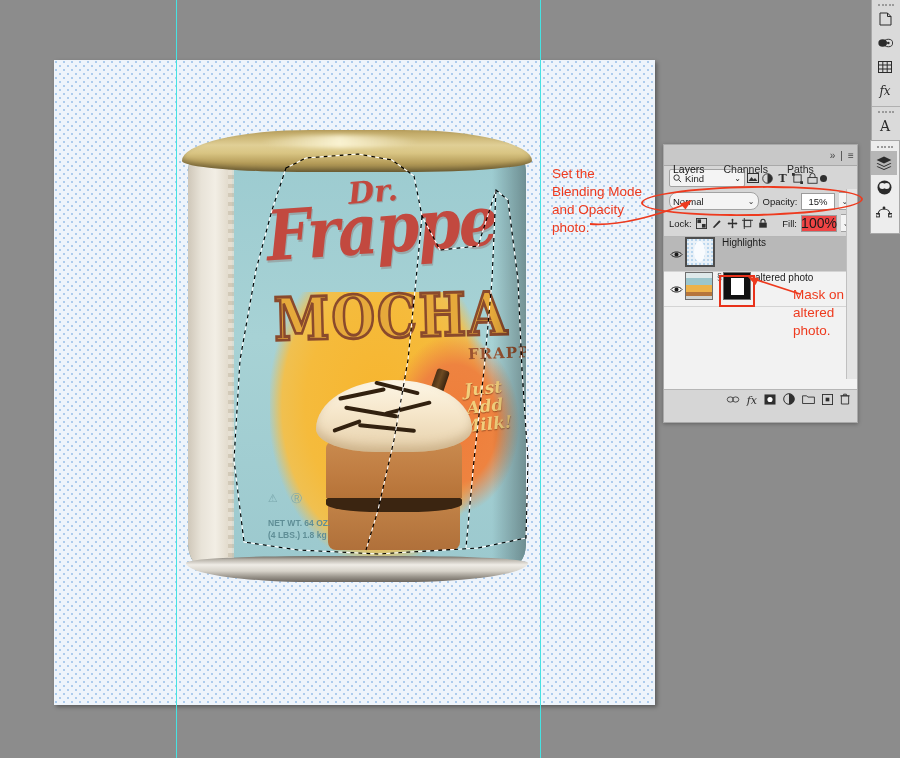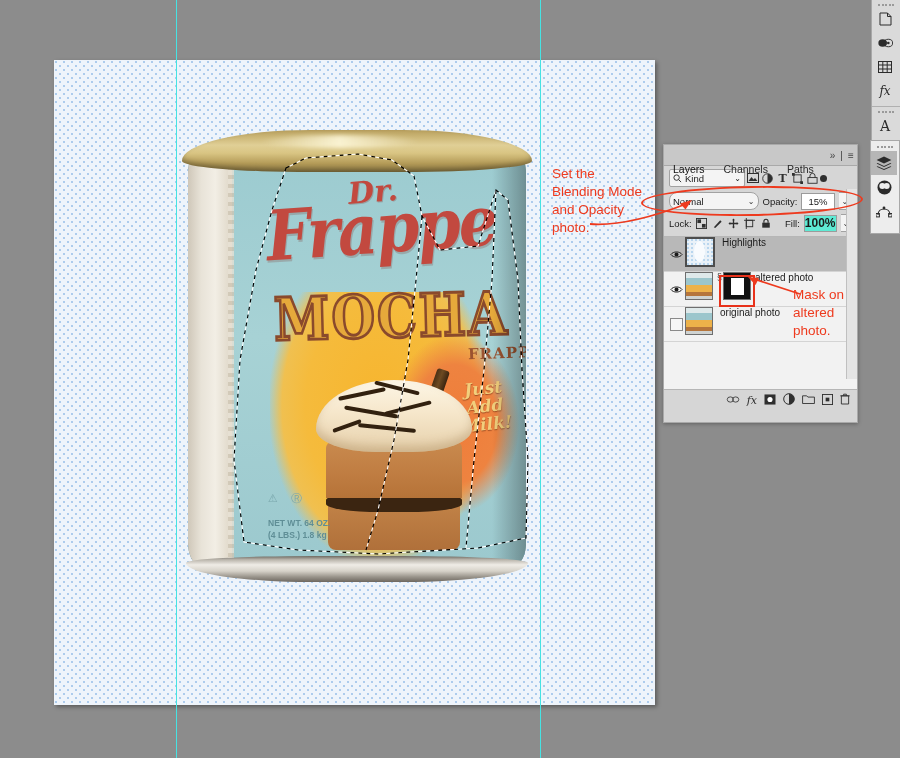--- a/index.html
+++ b/index.html
@@ -191,22 +191,22 @@
   .selbox{display:flex;align-items:center;height:16px;background:#f4f4f4;border:1px solid #a2a2a2;
           border-radius:8px;font-size:9.5px;padding:0 3px;}
   .selbox .cv{margin-left:auto;padding-left:4px;font-size:8px;color:#333;}
   .blendsel{width:86px;}
   .opacval{width:33px;height:15px;background:#fff;border:1px solid #9b9b9b;font-size:9.5px;
            display:flex;align-items:center;justify-content:center;}
   .caretbtn{width:13px;height:16px;background:#f4f4f4;border:1px solid #a2a2a2;border-left:none;
             display:flex;align-items:center;justify-content:center;font-size:8px;color:#333;}
 
   .lockrow{display:flex;align-items:center;gap:4px;padding:1px 5px 4px;font-size:9.5px;}
-  .fillval{width:34px;height:15px;background:#5eead4;border:1px solid #9b9b9b;font-size:12px;
-           display:flex;align-items:center;justify-content:center;font-weight:bold;}
+  .fillval{width:34px;height:15px;background:#ef4444;border:1px solid #9b9b9b;font-size:14px;
+           display:flex;align-items:center;justify-content:center;}
 
   .layerlist{background:#f2f2f2;border-top:1px solid #b6b6b6;border-bottom:1px solid #b6b6b6;
              height:152px;overflow:hidden;position:relative;}
   .lrow{display:flex;align-items:flex-start;height:34px;border-bottom:1px solid #d4d4d4;padding:0 3px;position:relative;}
   .lrow.sel{background:#b8b8b8;}
   .eye{width:18px;height:34px;display:flex;align-items:center;justify-content:center;}
   .eyebox{width:11px;height:11px;border:1px solid #8a8a8a;background:#f6f6f6;}
   .thumb{width:26px;height:26px;border:1px solid #6e6e6e;background:#fff;margin-right:3px;
          position:relative;overflow:hidden;flex:0 0 auto;}
   .lname{font-size:10px;color:#1b1b1b;padding-left:4px;}
@@ -428,27 +428,20 @@
       </span>
       <span class="thumb" style="background:linear-gradient(180deg,#dfe9ea 0 18%,#9cc6cc 18% 48%,#edb24a 48% 72%,#b5753c 72% 88%,#cfd3d2 88% 100%);"></span>
       <span class="linkchain">§</span>
       <span class="maskthumb">
           <i></i>
         </span>
       <span class="lname">altered photo</span>
       <span class="maskhl"></span>
     </div>
 
-    <div class="lrow">
-      <span class="eye">
-          <span class="eyebox"></span>
-        </span>
-      <span class="thumb" style="background:linear-gradient(180deg,#dfe9ea 0 18%,#9cc6cc 18% 48%,#edb24a 48% 72%,#b5753c 72% 88%,#cfd3d2 88% 100%);"></span>
-      <span class="lname">original photo</span>
-    </div>
   </div>
 
   <div class="panelfoot">
     <span>
       <svg width="14" height="9" viewBox="0 0 16 9">
           <ellipse cx="5" cy="4.5" rx="3.6" ry="3" fill="none" stroke="#3a3a3a"></ellipse>
           <ellipse cx="11" cy="4.5" rx="3.6" ry="3" fill="none" stroke="#3a3a3a"></ellipse>
         </svg>
     </span>
     <span style="font-family:'DejaVu Serif',serif;font-style:italic;font-size:11px;">fx</span>

